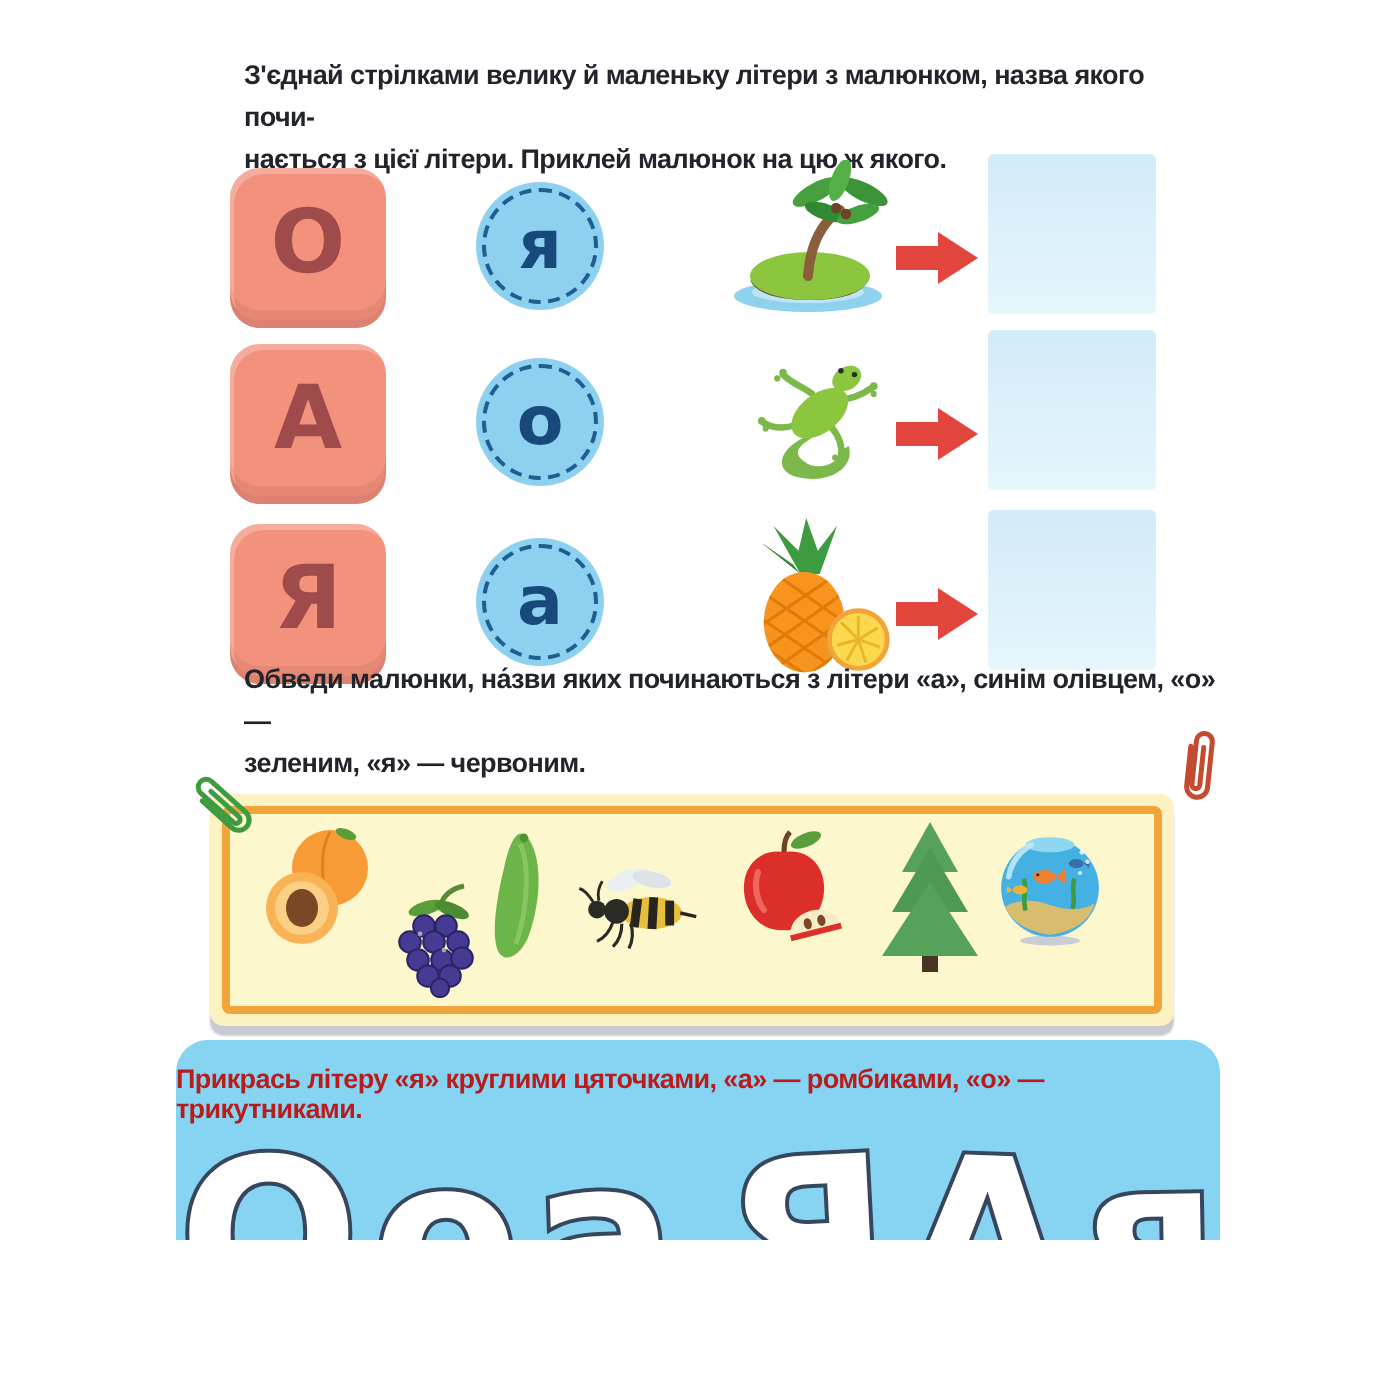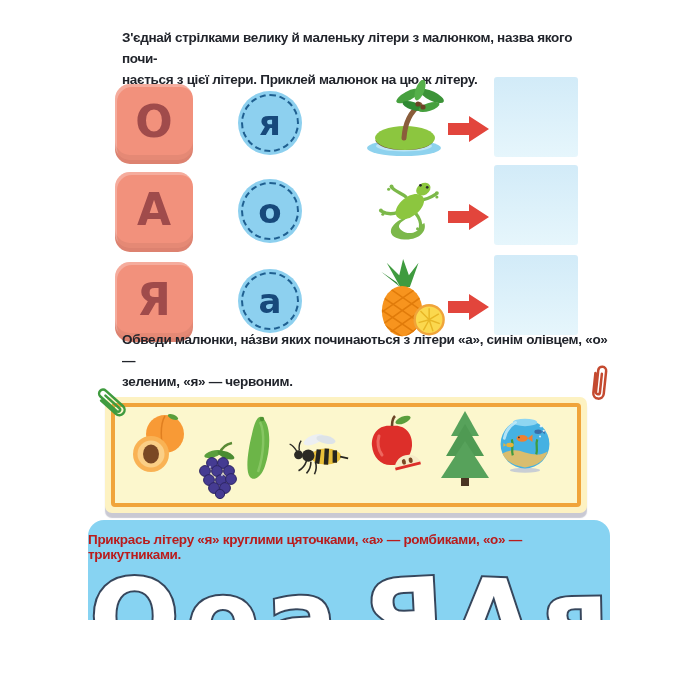--- a/index.html
+++ b/index.html
@@ -79,21 +79,21 @@
     display:flex;align-items:center;justify-content:center;
     color:#ffffff;font-weight:bold;font-size:12px;}
 </style>
 </head>
 <body>
 
 <div id="canvas">
 
   <div class="instr top-text">
     <span>З'єднай стрілками велику й маленьку літери з малюнком, назва якого почи-</span><br>
-    <span>нається з цієї літери. Приклей малюнок на цю ж літеру.</span>
+    <span>нається з цієї літери. Приклей малюнок на цю ж якого.</span>
   </div>
 
   <div class="match-row row1">
     <div class="letter-card">
       <span>О</span>
     </div>
     <div class="letter-circle">
       <span>я</span>
     </div>
     <div class="picture">

